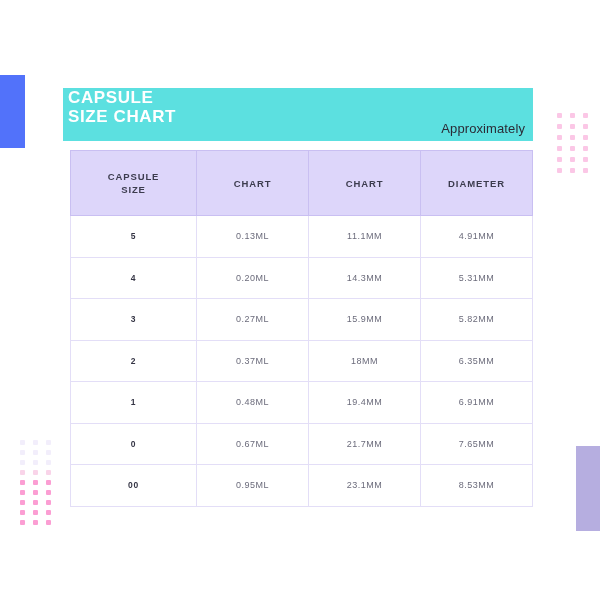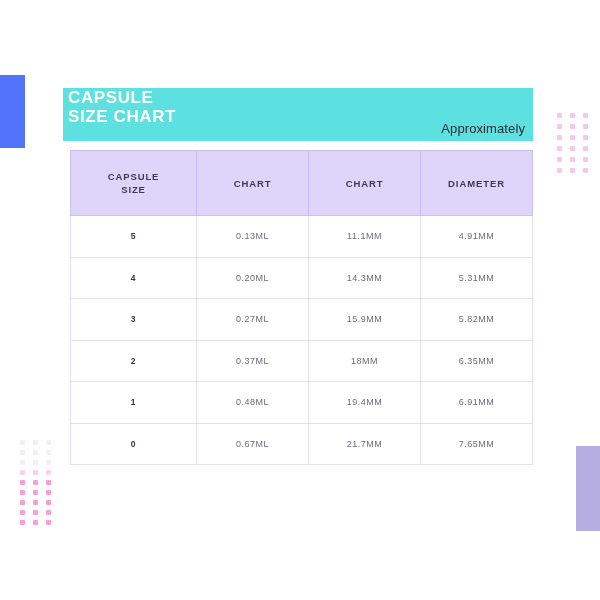--- a/index.html
+++ b/index.html
@@ -256,17 +256,23 @@
             <td>0.48ML</td>
             <td>19.4MM</td>
             <td>6.91MM</td>
           </tr>
           <tr>
             <td class="sz">0</td>
             <td>0.67ML</td>
             <td>21.7MM</td>
             <td>7.65MM</td>
           </tr>
+          <tr>
+            <td class="sz">00</td>
+            <td>0.95ML</td>
+            <td>23.1MM</td>
+            <td>8.53MM</td>
+          </tr>
         </tbody>
     </table>
   </div>
 
 </div>
 
 </body></html>

